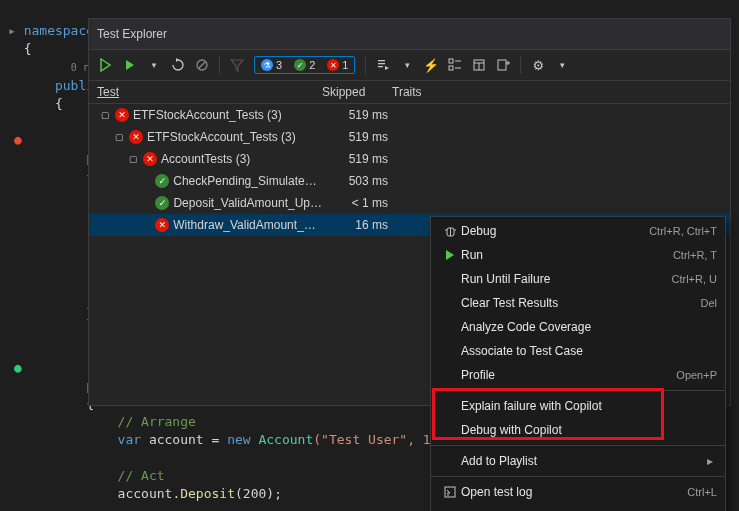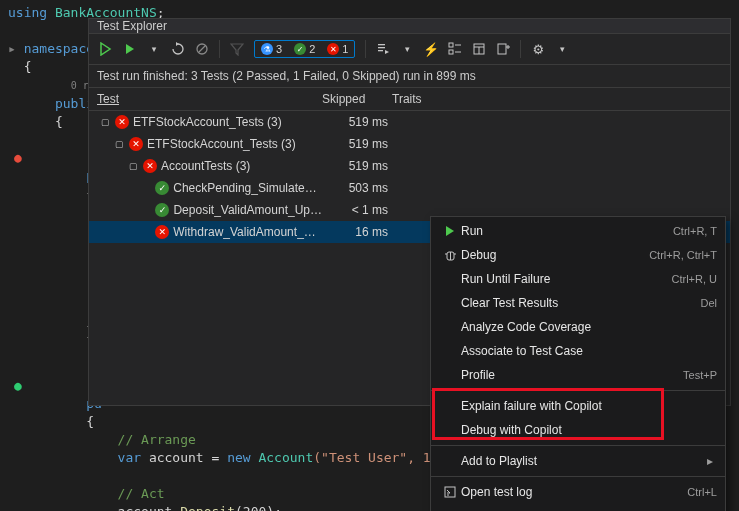--- a/index.html
+++ b/index.html
@@ -28,21 +28,21 @@
 .code-line { white-space: pre; }
 
 .panel {
   position: absolute;
   top: 18px; left: 88px; right: 8px; height: 388px;
   background: #252526;
   border: 1px solid #3c3c3c;
   display: flex; flex-direction: column;
 }
 .panel-title {
-  background: #2d2d30; padding: 0 8px; font-size: 12px; color: #ccc;
+  background: #2d2d30; padding: 8px 8px; font-size: 12px; color: #ccc;
   border-bottom: 1px solid #3c3c3c;
 }
 .toolbar {
   display: flex; align-items: center; gap: 2px; padding: 4px 6px;
   border-bottom: 1px solid #3c3c3c;
 }
 .tbtn {
   width: 22px; height: 22px; display: flex; align-items: center; justify-content: center;
   border-radius: 2px; cursor: pointer; color: #c5c5c5;
 }
@@ -95,21 +95,20 @@
   position: absolute;
   border: 3px solid #e81123;
   pointer-events: none;
 }
 svg { display: block; }
 </style>
 </head>
 <body>
 
 <div class="code-bg">
-  <div class="code-line"><span class="kw">using</span> <span class="cls">BankAccountNS</span>;</div>
   <div class="code-line"> </div>
   <div class="code-line"><span class="arrow" style="color:#808080">▸</span> <span class="kw">namespace</span></div>
   <div class="code-line">  {</div>
   <div class="code-line">        <span class="ref">0 references</span></div>
   <div class="code-line">      <span class="kw">public</span></div>
   <div class="code-line">      {</div>
   <div class="code-line">          [<span class="cls">F</span></div>
   <div class="code-line"><span class="gutter">●</span></div>
   <div class="code-line">          <span class="kw">pu</span></div>
   <div class="code-line">          {</div>
@@ -209,21 +208,20 @@
           <line x1="12" y1="3" x2="12" y2="7" stroke="#c5c5c5"></line>
         </svg>
     </div>
     <span class="tsep"></span>
     <div class="tbtn">
         <span style="font-size:13px">⚙</span>
       </div>
     <div class="tbtn" style="color:#c5c5c5;font-size:9px">▾</div>
   </div>
 
-  <div class="status-line">Test run finished: 3 Tests (2 Passed, 1 Failed, 0 Skipped) run in 899 ms</div>
 
   <div class="headers">
     <div class="col-test">Test</div>
     <div class="col-dur">Skipped</div>
     <div class="col-traits">Traits</div>
   </div>
 
   <div class="test-list" id="test-list">
       <div class="test-row">
         <div class="name-cell">
@@ -288,42 +286,42 @@
           <span class="tname">Withdraw_ValidAmount_Update...</span>
         </div>
         <div class="dur-cell">16 ms</div>
         <div class="traits-cell"></div>
         <div class="err-cell">Assert.Equal() Failure: Values differ Expected: 7</div>
       </div>
     </div>
 </div>
 
 <div class="ctx-menu" id="ctx-menu">
-    <div class="ctx-item">
-      <span class="ctx-icon">
-        <svg width="12" height="12" viewBox="0 0 12 12">
-          <path d="M2 1 L10 6 L2 11 Z" fill="#4ec94e"></path>
-        </svg>
-      </span>
-      <span class="ctx-label">Run</span>
-      <span class="ctx-shortcut">Ctrl+R, T</span>
-    </div>
     <div class="ctx-item">
       <span class="ctx-icon">
         <svg width="13" height="13" viewBox="0 0 13 13">
           <rect x="3" y="3" width="7" height="8" rx="2" fill="none" stroke="#c5c5c5"></rect>
           <line x1="6.5" y1="3" x2="6.5" y2="11" stroke="#c5c5c5"></line>
           <line x1="1" y1="5" x2="3" y2="5" stroke="#c5c5c5"></line>
           <line x1="10" y1="5" x2="12" y2="5" stroke="#c5c5c5"></line>
         </svg>
       </span>
       <span class="ctx-label">Debug</span>
       <span class="ctx-shortcut">Ctrl+R, Ctrl+T</span>
     </div>
     <div class="ctx-item">
+      <span class="ctx-icon">
+        <svg width="12" height="12" viewBox="0 0 12 12">
+          <path d="M2 1 L10 6 L2 11 Z" fill="#4ec94e"></path>
+        </svg>
+      </span>
+      <span class="ctx-label">Run</span>
+      <span class="ctx-shortcut">Ctrl+R, T</span>
+    </div>
+    <div class="ctx-item">
       <span class="ctx-icon"></span>
       <span class="ctx-label">Run Until Failure</span>
       <span class="ctx-shortcut">Ctrl+R, U</span>
     </div>
     <div class="ctx-item">
       <span class="ctx-icon"></span>
       <span class="ctx-label">Clear Test Results</span>
       <span class="ctx-shortcut">Del</span>
     </div>
     <div class="ctx-item">
@@ -332,21 +330,21 @@
       <span class="ctx-shortcut"></span>
     </div>
     <div class="ctx-item">
       <span class="ctx-icon"></span>
       <span class="ctx-label">Associate to Test Case</span>
       <span class="ctx-shortcut"></span>
     </div>
     <div class="ctx-item">
       <span class="ctx-icon"></span>
       <span class="ctx-label">Profile</span>
-      <span class="ctx-shortcut">Test+P</span>
+      <span class="ctx-shortcut">Open+P</span>
     </div>
     <div class="ctx-sep"></div>
     <div class="ctx-item">
       <span class="ctx-icon"></span>
       <span class="ctx-label">Explain failure with Copilot</span>
       <span class="ctx-shortcut"></span>
     </div>
     <div class="ctx-item">
       <span class="ctx-icon"></span>
       <span class="ctx-label">Debug with Copilot</span>

